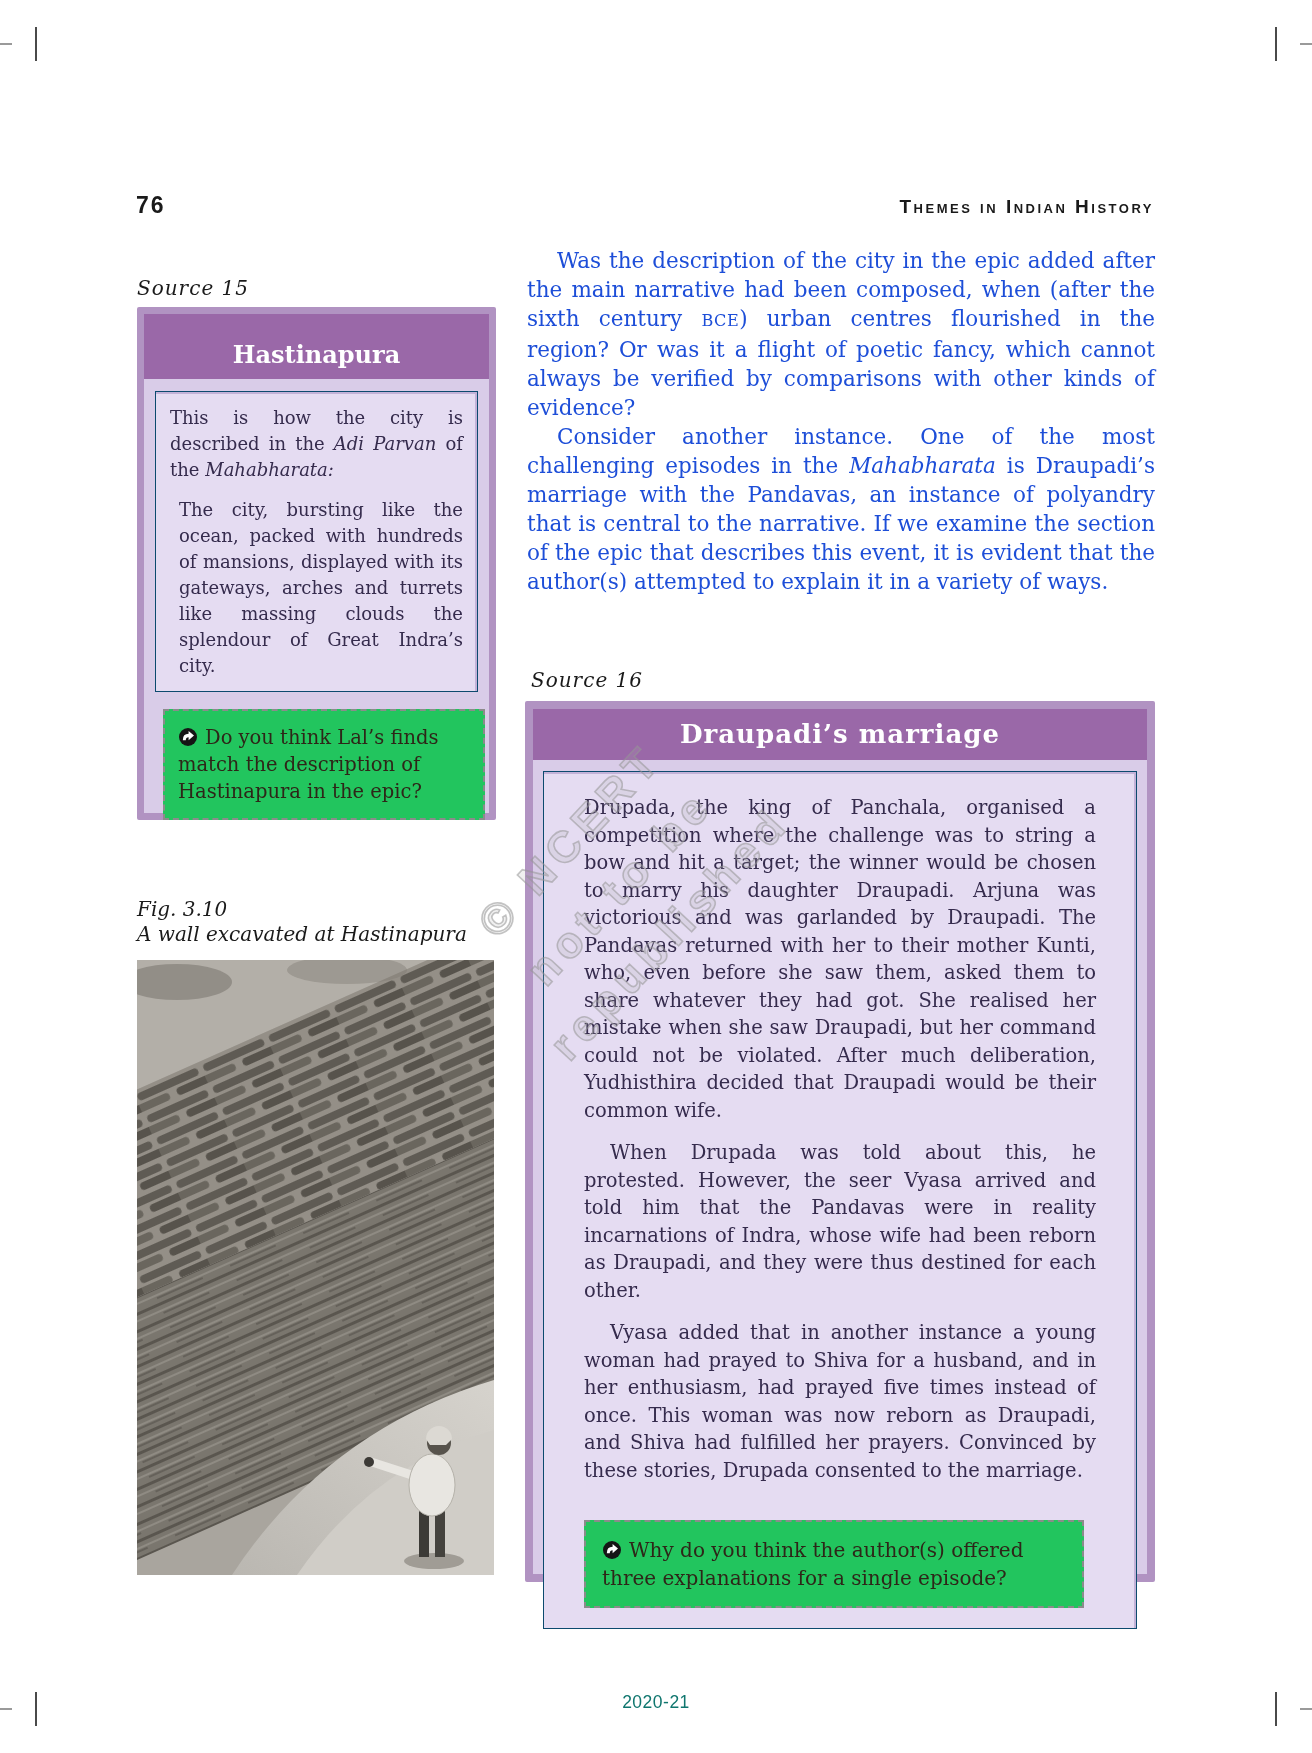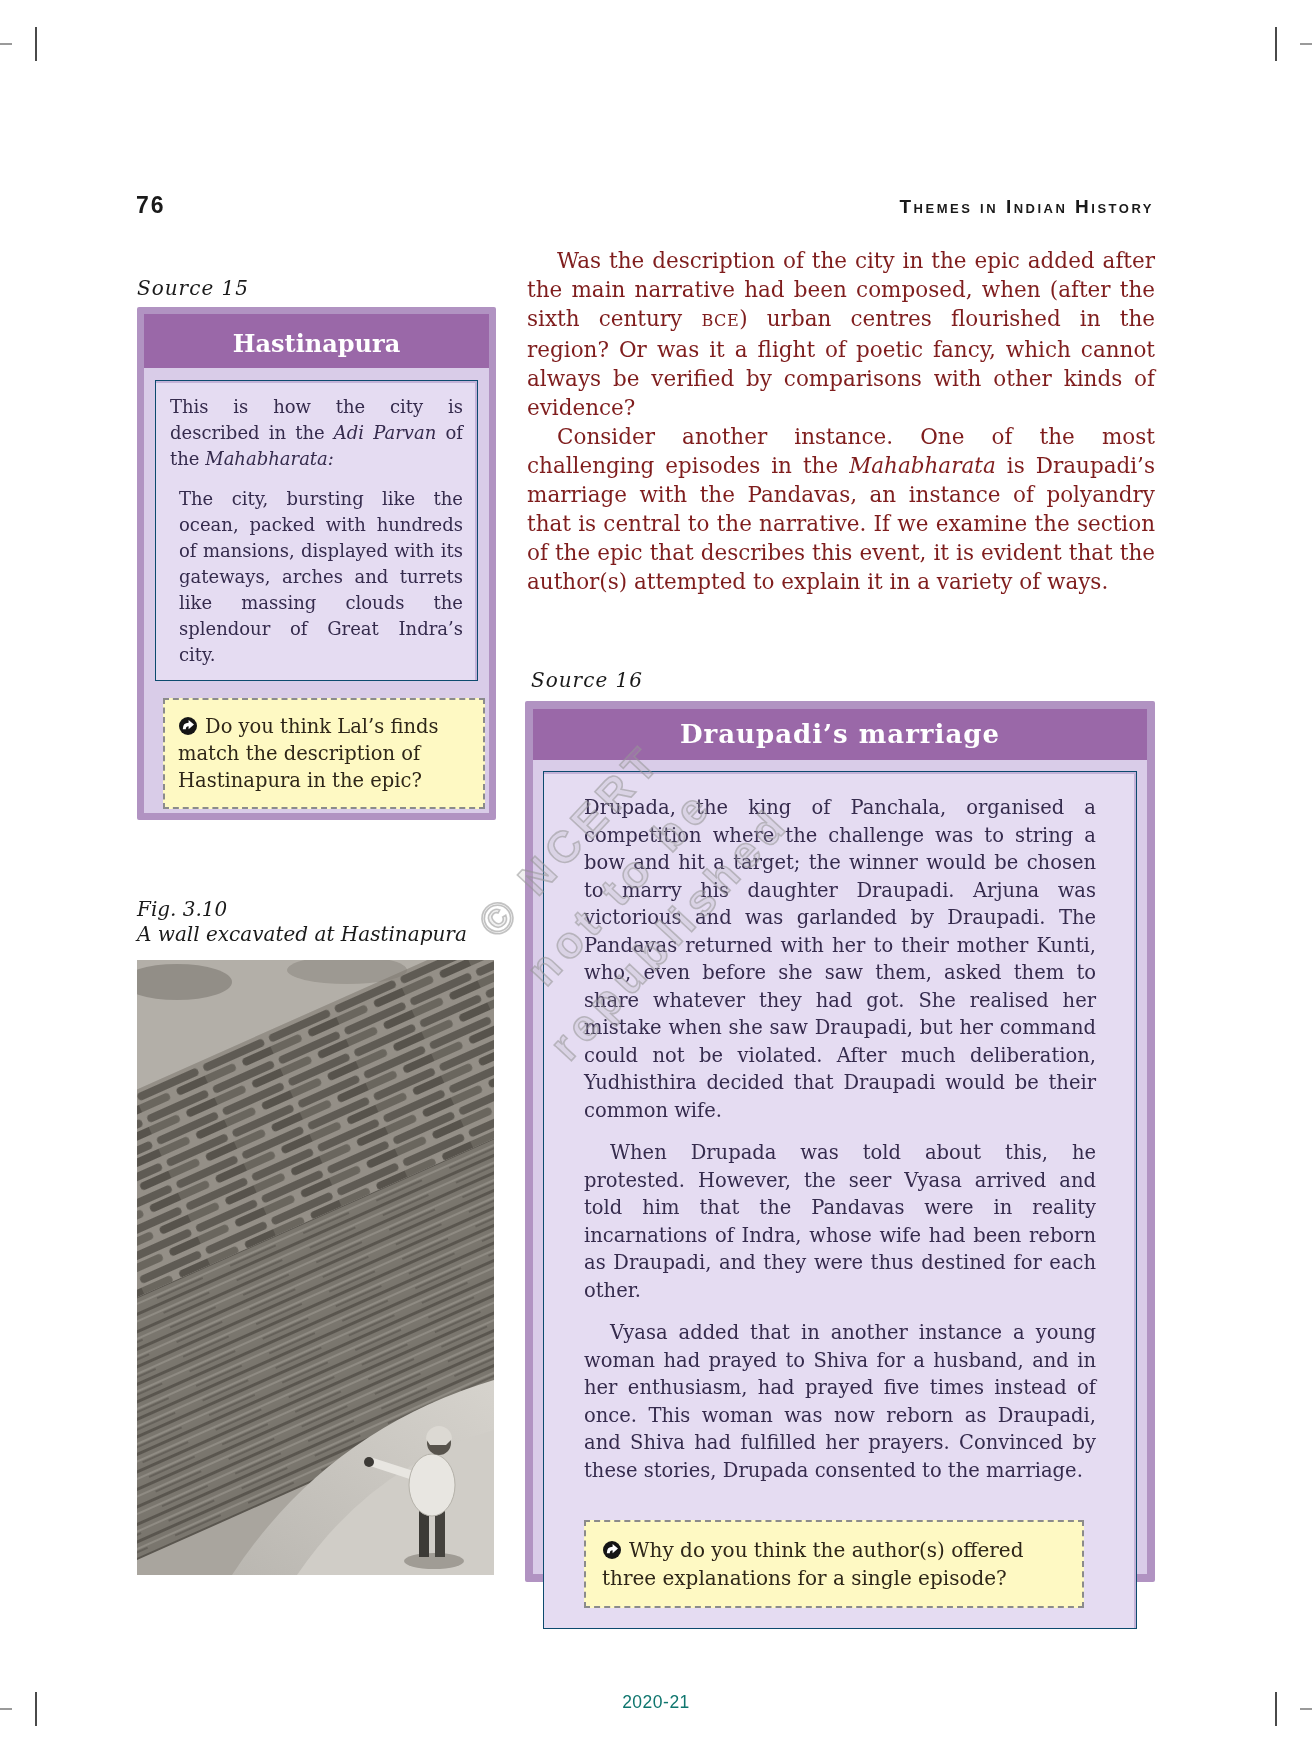--- a/index.html
+++ b/index.html
@@ -15,46 +15,46 @@
          font-weight:700;font-size:23px;letter-spacing:2px;}
   .runtitle{position:absolute;right:158px;top:196px;font-family:"Liberation Sans",sans-serif;
          font-weight:700;font-size:19px;font-variant:small-caps;letter-spacing:2.5px;}
 
   .srclabel{position:absolute;font-style:italic;font-size:20px;letter-spacing:1px;}
 
   
   .srcbox{position:absolute;box-sizing:border-box;background:#d9cce8;border:7px solid #b193c2;border-radius:2px;}
   .srchead{background:#9a68a8;color:#ffffff;text-align:center;font-weight:700;}
   .hbox{left:137px;top:307px;width:359px;height:513px;}
-  .hbox .srchead{font-size:24px;padding:15px 0 10px;}
+  .hbox .srchead{font-size:24px;padding:26px 0 10px;}
   .dbox{left:525px;top:701px;width:630px;height:881px;border-width:8px;}
   .dbox .srchead{font-size:26px;padding:10px 0 11px;letter-spacing:1px;}
 
   .panel{background:#e5dcf2;border:1px solid #0c4a6e;box-shadow:-2px 2px 0 #c3b2d8 inset;}
   .hbox .panel{margin:12px 11px 0 11px;padding:13px 14px 12px;box-sizing:border-box;min-height:286px;}
   .dbox .panel{margin:11px 10px 0 10px;padding:22px 40px 20px;box-sizing:border-box;min-height:770px;}
 
   .boxtext{color:#352b4d;font-size:18px;line-height:26px;margin:0;text-align:justify;}
   .dbox .boxtext{font-size:19.5px;line-height:27.5px;}
   .quote{margin:14px 0 0 9px;}
   .ind{text-indent:26px;}
   .mt{margin-top:15px;}
   .it{font-style:italic;}
   .sc{font-size:0.75em;letter-spacing:0.5px;}
 
   
-  .qbox{background:#fef9c3;border:2px dashed #8b8b8b;box-sizing:border-box;
+  .qbox{background:#22c55e;border:2px dashed #8b8b8b;box-sizing:border-box;
         color:#2e2618;font-size:19.5px;line-height:27px;}
   .hbox .qbox{margin:17px 4px 0 19px;padding:13px 12px 13px 13px;}
   .dbox .qbox{margin:36px 12px 0 0;padding:14px 16px;font-size:20px;line-height:28px;}
   .qicon{display:inline-block;width:20px;height:20px;vertical-align:-3px;margin-right:7px;}
 
   
   .rcol{position:absolute;left:527px;top:246px;width:628px;font-size:21.5px;line-height:29px;
-        text-align:justify;color:#7f1d1d;}
+        text-align:justify;color:#1d4ed8;}
   .rcol p{margin:0;text-indent:30px;}
 
   
   .figcap{position:absolute;left:137px;top:897px;font-style:italic;font-size:20px;line-height:25px;}
 
   
   .photo{position:absolute;left:137px;top:960px;width:357px;height:615px;}
 
   
   .wm{position:absolute;left:330px;top:785px;width:580px;text-align:center;

